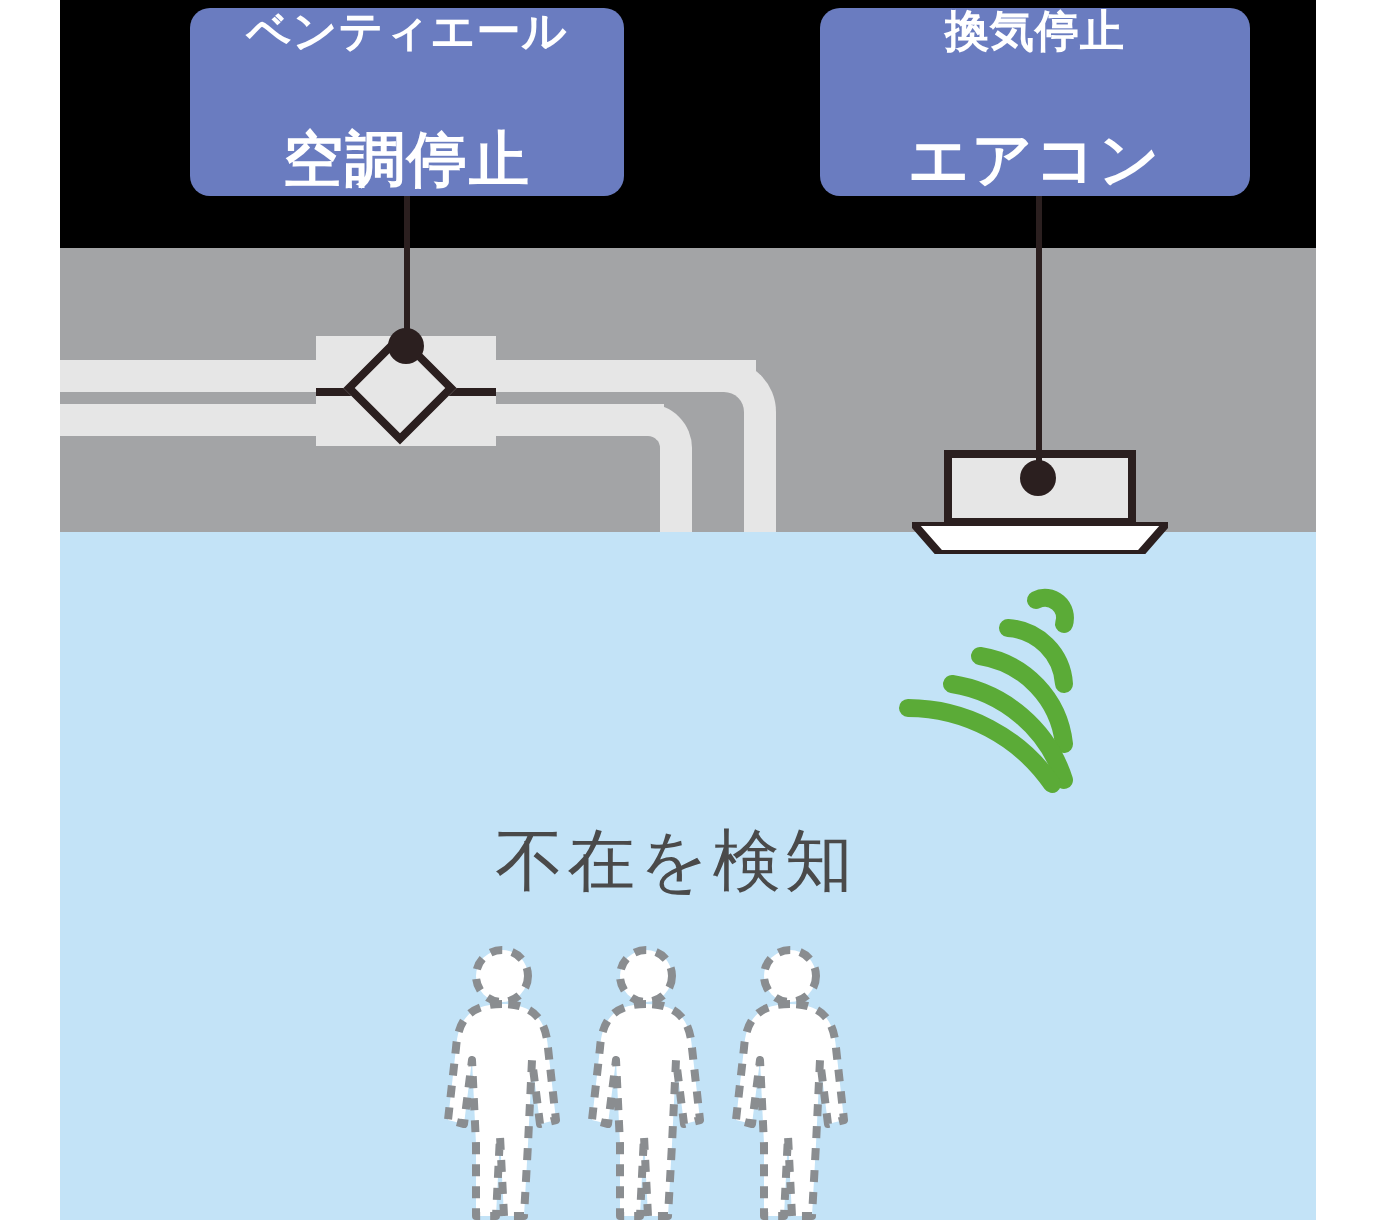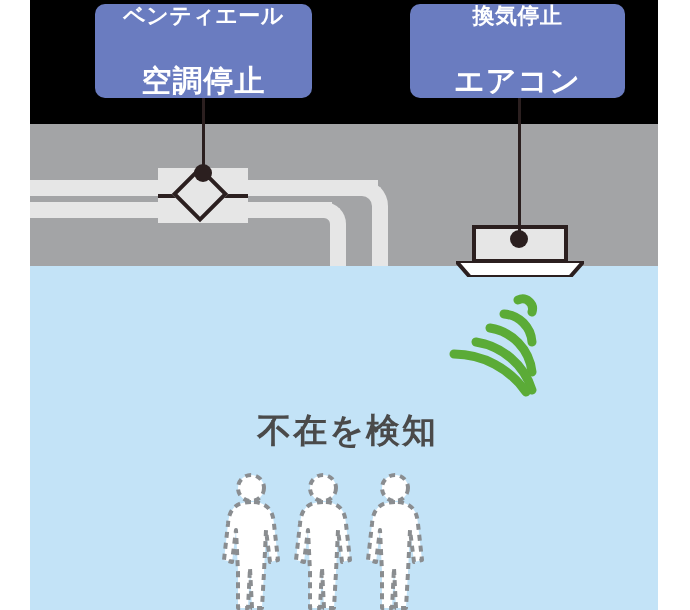--- a/index.html
+++ b/index.html
@@ -58,22 +58,22 @@
            background:#e6e6e6;border:4px solid #2b1f1f;box-sizing:border-box;}
   #ac-flange{position:absolute;left:456px;top:261px;width:128px;height:16px;}
   #ac-dot{position:absolute;left:510px;top:230px;width:18px;height:18px;
           border-radius:50%;background:#2b1f1f;}
 
   
   #signal{position:absolute;left:440px;top:292px;width:110px;height:105px;}
 
   
   #absence-text{position:absolute;left:238px;top:408px;width:200px;
-                font-size:34px;font-weight:bold;color:#4a4a4a;
-                letter-spacing:2px;text-align:right;}
+                font-size:34px;font-weight:normal;color:#4a4a4a;
+                letter-spacing:2px;text-align:center;}
 
   
   #people{position:absolute;left:218px;top:472px;width:216px;height:138px;}
 </style>
 </head>
 <body>
 
 <div id="stage">
 
   <div class="band" id="band-black"></div>

